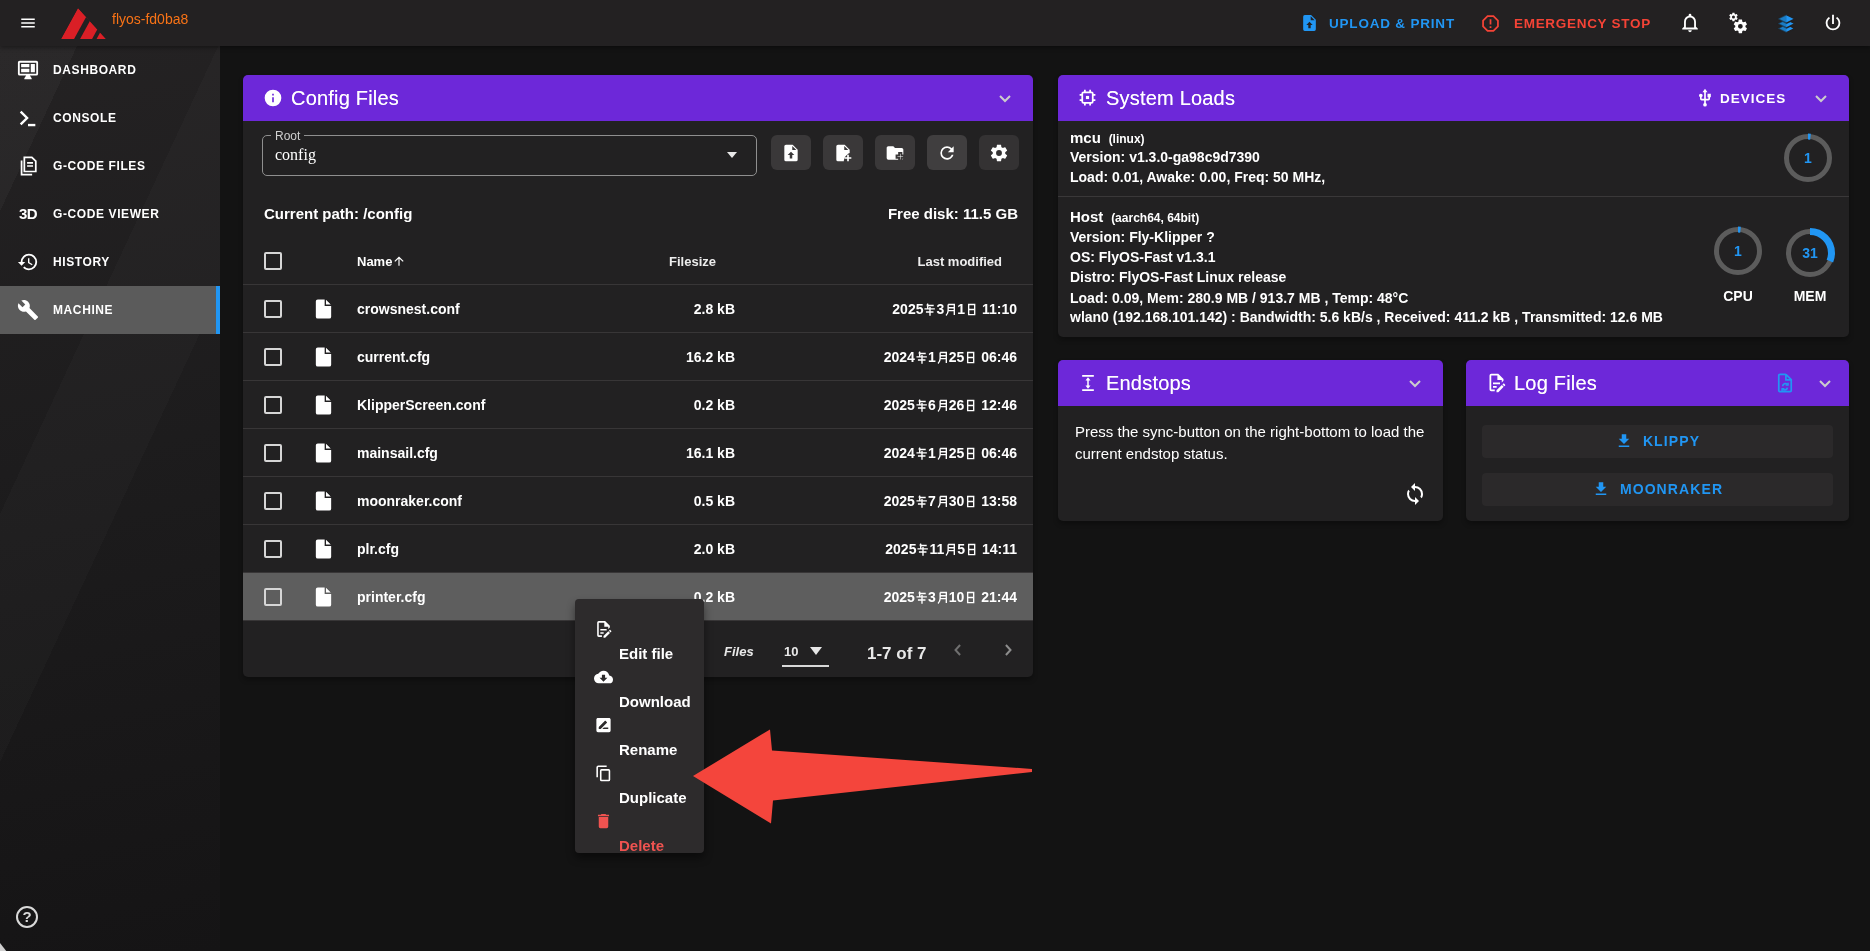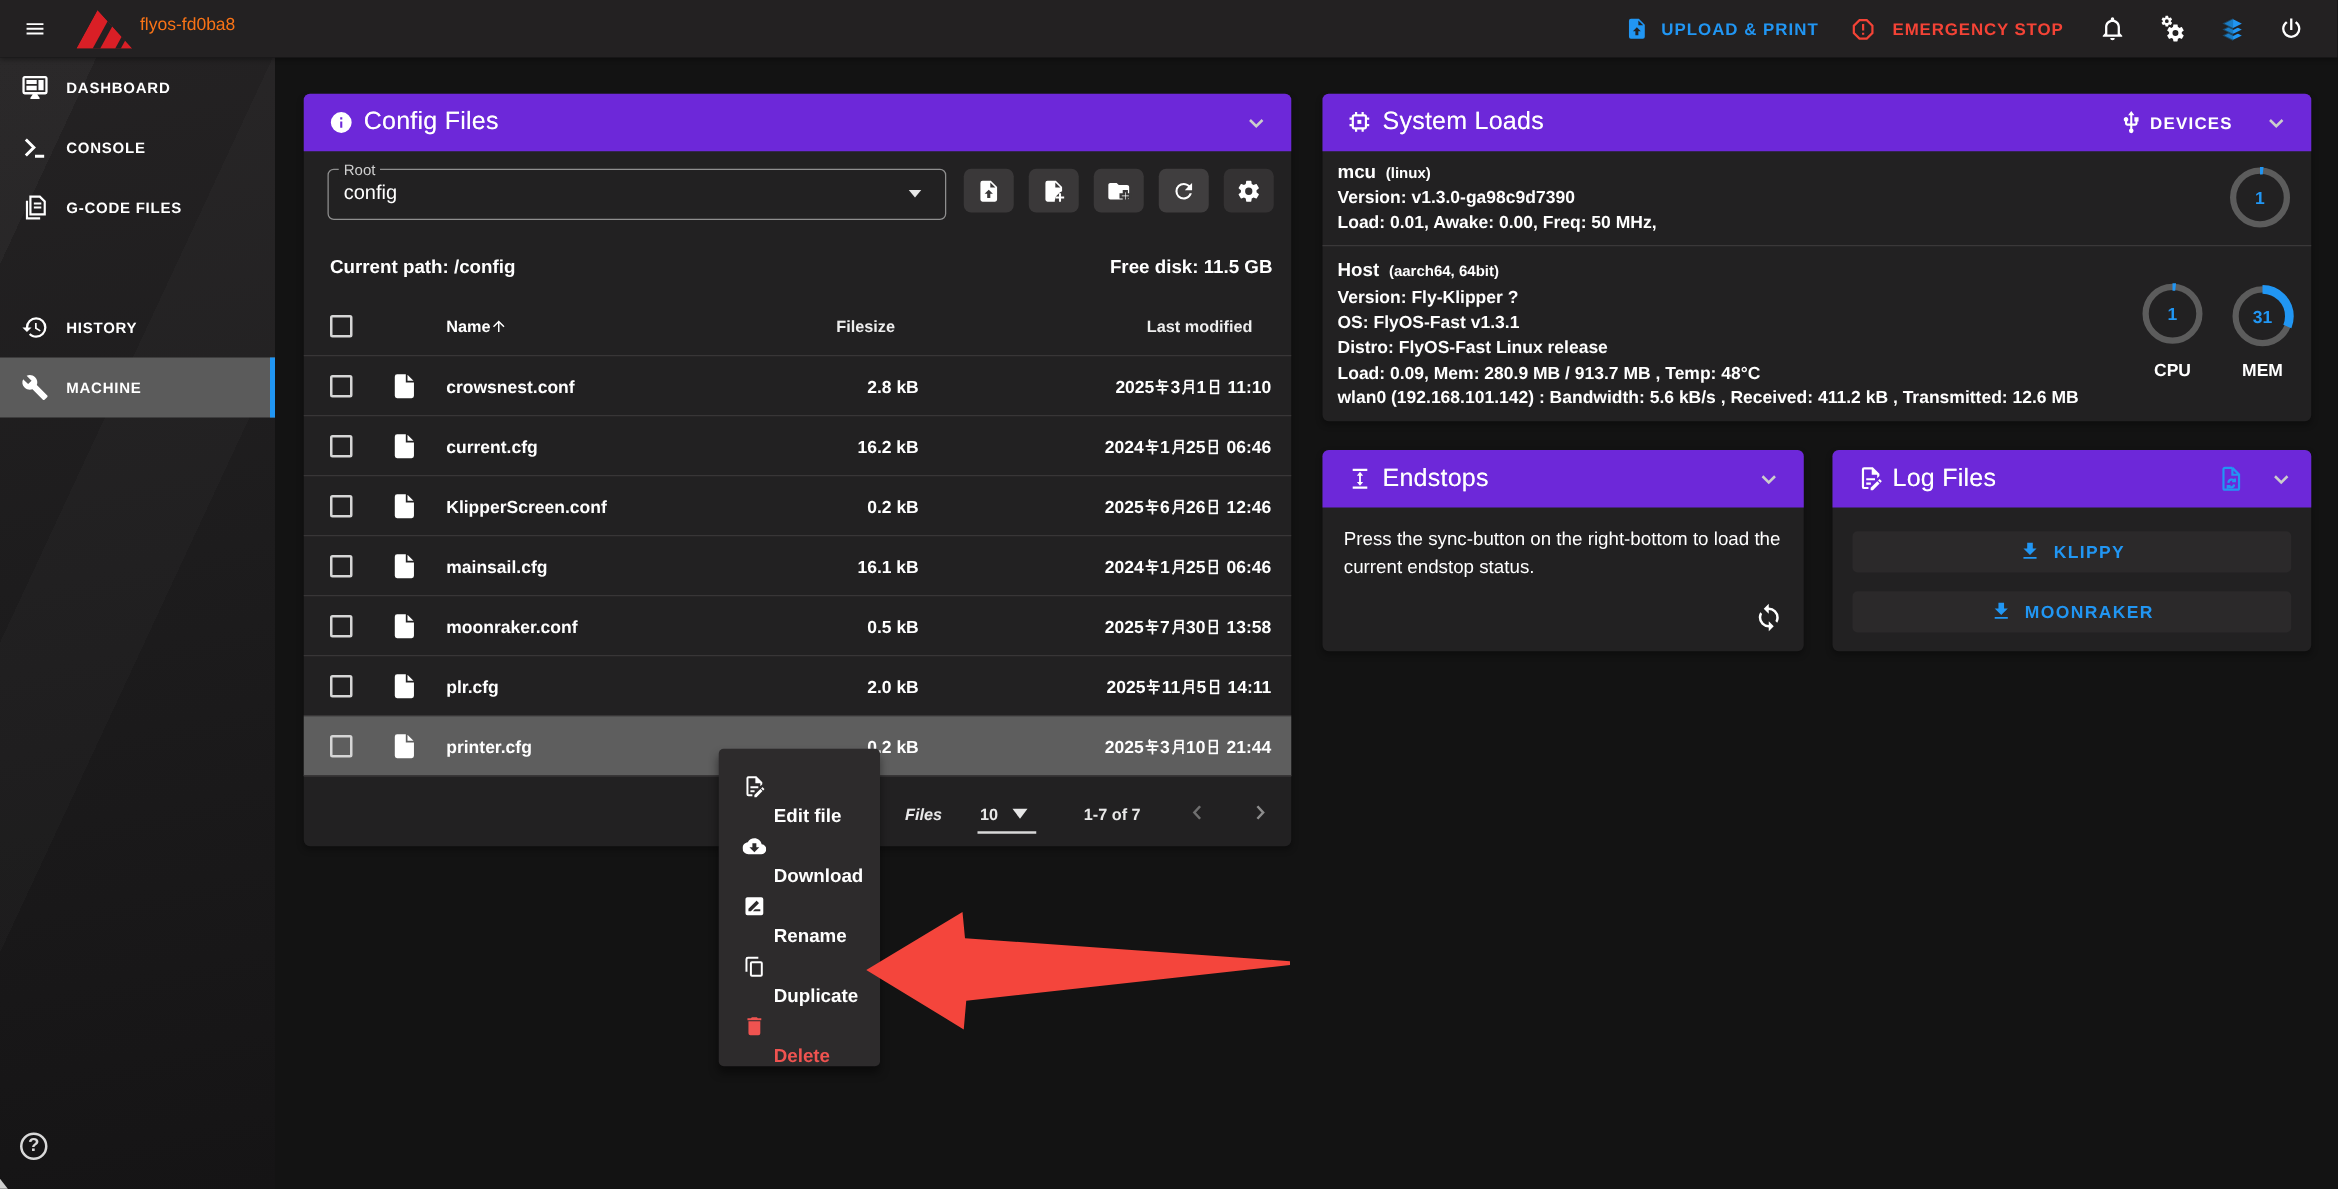--- a/index.html
+++ b/index.html
@@ -102,20 +102,24 @@
   <div class="navitem" style="top:96px">
       <svg class="ic" viewBox="0 0 24 24">
         <g fill="none" stroke="#fff" stroke-width="1.9">
           <path d="M8 2.5 H16.2 L20.5 6.8 V18 H8 Z"></path>
           <path d="M5 6 V21.5 H16.5"></path>
           <path d="M11 8.5 H17.5 M11 12 H17.5"></path>
         </g>
       </svg>
       <div class="lbl">G-CODE FILES</div>
     </div>
+  <div class="navitem" style="top:144px">
+      <div class="ic" style="color:#fff;font-size:15px;font-weight:700;line-height:22px;text-align:center;letter-spacing:-0.5px;">3D</div>
+      <div class="lbl">G-CODE VIEWER</div>
+    </div>
   <div class="navitem" style="top:192px">
       <svg class="ic" viewBox="0 0 24 24">
         <path fill="#fff" d="M13.5,8H12V13L16.28,15.54L17,14.33L13.5,12.25V8M13,3A9,9 0 0,0 4,12H1L4.96,16.03L9,12H6A7,7 0 0,1 13,5A7,7 0 0,1 20,12A7,7 0 0,1 13,19C11.07,19 9.32,18.21 8.06,16.94L6.64,18.36C8.27,20 10.5,21 13,21A9,9 0 0,0 22,12A9,9 0 0,0 13,3Z"></path>
       </svg>
       <div class="lbl">HISTORY</div>
     </div>
   <div class="navitem navsel" style="top:240px">
       <svg class="ic" viewBox="0 0 24 24">
         <path fill="#fff" d="M22.7,19L13.6,9.9C14.5,7.6 14,4.9 12.1,3C10.1,1 7.1,0.6 4.7,1.7L9,6L6,9L1.6,4.7C0.4,7.1 0.9,10.1 2.9,12.1C4.8,14 7.5,14.5 9.8,13.6L18.9,22.7C19.3,23.1 19.9,23.1 20.3,22.7L22.6,20.4C23.1,20 23.1,19.3 22.7,19Z"></path>
       </svg>
@@ -130,21 +134,21 @@
         <path fill="#fff" d="M12,2A10,10 0 0,0 2,12A10,10 0 0,0 12,22A10,10 0 0,0 22,12A10,10 0 0,0 12,2M13,17H11V11H13V17M13,9H11V7H13V9Z"></path>
       </svg>
     <div class="ptitle">Config Files</div>
     <svg class="chev" style="right:16px;top:11px" viewBox="0 0 24 24">
         <path fill="none" stroke="#ccc" stroke-width="2" d="M7 10 L12 15 L17 10"></path>
       </svg>
   </div>
 
   <div class="abs" style="left:19px;top:60px;width:495px;height:41px;border:1px solid #8f8f8f;border-radius:5px;">
     <div class="abs" style="left:8px;top:-7px;background:#222122;padding:0 4px;font-size:12px;color:#cfcfcf;">Root</div>
-    <div class="abs" style="left:12px;top:10px;font-size:16px;color:#fff;">config</div>
+    <div class="abs" style="left:12px;top:10px;font-size:16px;color:#fff;font-family:Liberation Serif, serif;">config</div>
     <div class="abs" style="right:19px;top:16px;width:0;height:0;border-left:5.5px solid transparent;border-right:5.5px solid transparent;border-top:6px solid #e8e8e8;"></div>
   </div>
   <div class="abs" style="left:528px;top:60px;width:40px;height:35px;background:#3a3839;border-radius:6px;">
       <svg class="abs" style="left:10px;top:8px" width="20" height="20" viewBox="0 0 24 24">
         <path fill="#fff" fill-rule="evenodd" d="M14,2H6A2,2 0 0,0 4,4V20A2,2 0 0,0 6,22H18A2,2 0 0,0 20,20V8L14,2M13.5,3.6L18.4,8.5H13.5V3.6M12,10.5L16,14.5H13.5V18.5H10.5V14.5H8L12,10.5Z"></path>
       </svg>
     </div>
   <div class="abs" style="left:580px;top:60px;width:40px;height:35px;background:#3a3839;border-radius:6px;">
       <svg class="abs" style="left:10px;top:8px" width="20" height="20" viewBox="0 0 24 24">
         <path fill="#fff" fill-rule="evenodd" d="M14,2H6A2,2 0 0,0 4,4V20A2,2 0 0,0 6,22H13V21L14,17L18,13L20,12V8L14,2M13.5,3.6L18.4,8.5H13.5V3.6M19,14V17H22V19H19V22H17V19H14V17H17V14H19Z"></path>
@@ -282,21 +286,21 @@
           <path d="M5.1 1.9 V9.2 C5.1 11.8 4.3 13.6 2.5 15.3 M5.1 1.9 H12.7 V14.9 M5.5 5.9 H12.3 M5.5 9.4 H12.3"></path>
         </svg>10<svg class="kg" width="13" height="13" viewBox="0 0 16 16" fill="none" stroke="#fff" stroke-width="1.7">
           <path d="M4.5 1.8 H11.9 V14.3 H4.5 Z M4.5 8 H11.9"></path>
         </svg>&nbsp;21:44</div>
   </div>
 
   <div class="abs" style="left:481px;top:569px;font-size:13px;font-weight:700;color:#e8e8e8;font-style:italic;">Files</div>
   <div class="abs" style="left:541px;top:569px;font-size:13px;font-weight:700;color:#e8e8e8;">10</div>
   <div class="abs" style="left:567px;top:572px;width:0;height:0;border-left:6px solid transparent;border-right:6px solid transparent;border-top:8px solid #e6e6e6;"></div>
   <div class="abs" style="left:539px;top:590px;width:47px;height:2px;background:#d8d8d8;"></div>
-  <div class="abs" style="left:624px;top:569px;font-size:13px;font-weight:700;color:#e8e8e8;">1-7 of 7</div>
+  <div class="abs" style="left:624px;top:569px;font-size:17px;font-weight:700;color:#e8e8e8;">1-7 of 7</div>
   <svg class="abs" style="left:705px;top:565px" width="20" height="20" viewBox="0 0 24 24">
       <path fill="none" stroke="#6f6f6f" stroke-width="2.4" d="M14.5 6 L9 12 L14.5 18"></path>
     </svg>
   <svg class="abs" style="left:755px;top:565px" width="20" height="20" viewBox="0 0 24 24">
       <path fill="none" stroke="#8d8d8d" stroke-width="2.4" d="M9.5 6 L15 12 L9.5 18"></path>
     </svg>
 </div>
 <div class="panel" id="sysloads" style="left:1058px;top:75px;width:791px;height:262px;">
   <div class="phead">
     <svg class="abs" style="left:19px;top:12px" width="21" height="21" viewBox="0 0 24 24">

